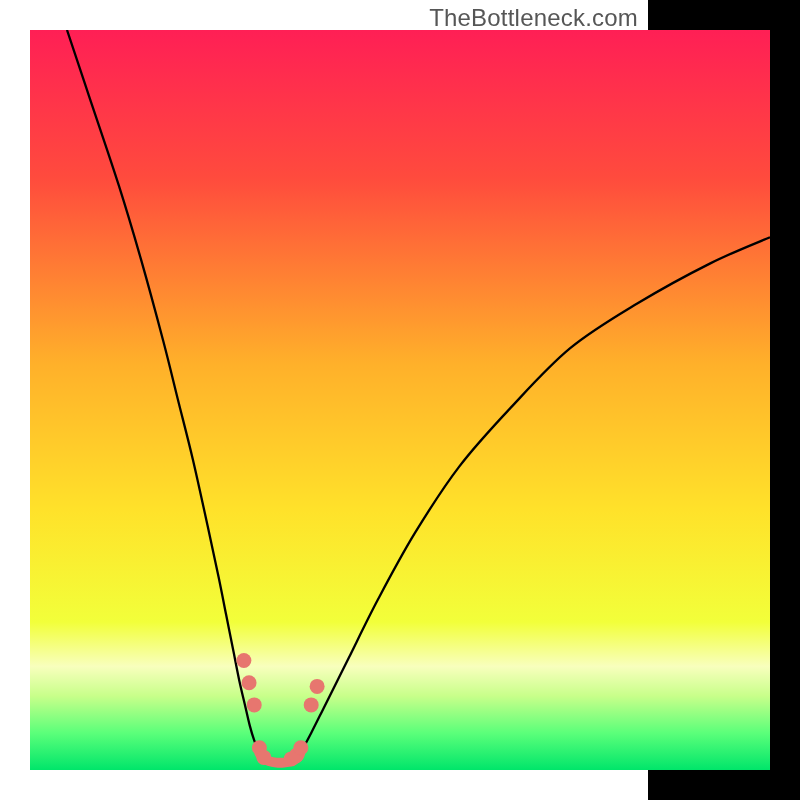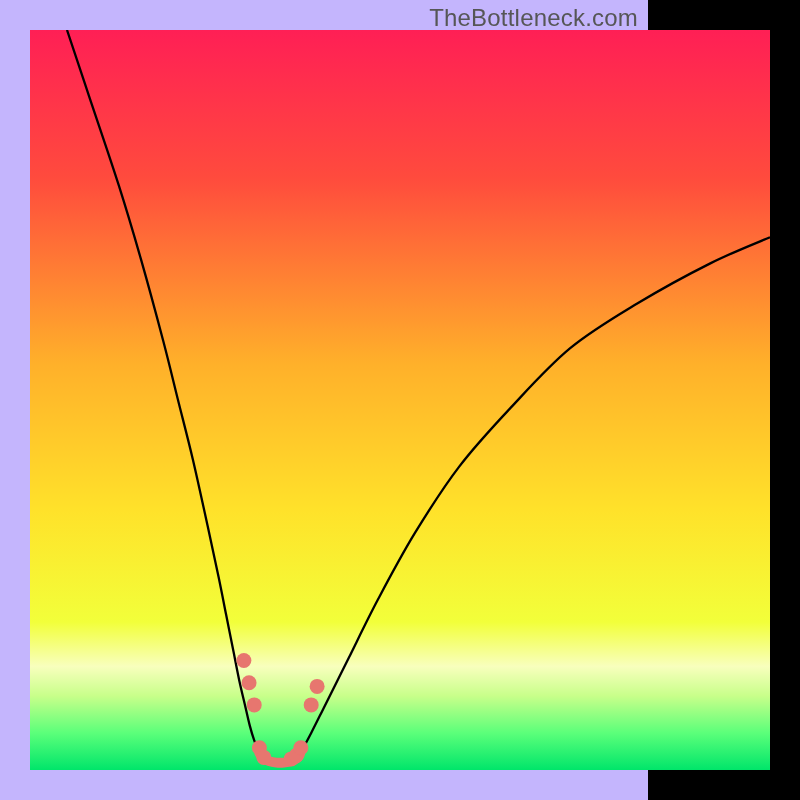--- a/index.html
+++ b/index.html
@@ -8,21 +8,21 @@
     width: 800px;
     height: 800px;
     background: #000;
     overflow: hidden;
     font-family: Arial, Helvetica, sans-serif;
   }
   .outer {
     position: relative;
     width: 648px;
     height: 800px;
-    background: #c4b5fd;
+    background: #ffffff;
   }
   .watermark {
     position: absolute;
     top: 4px;
     right: 10px;
     font-size: 24px;
     font-weight: 400;
     color: #565656;
     letter-spacing: 0.2px;
     z-index: 10;

